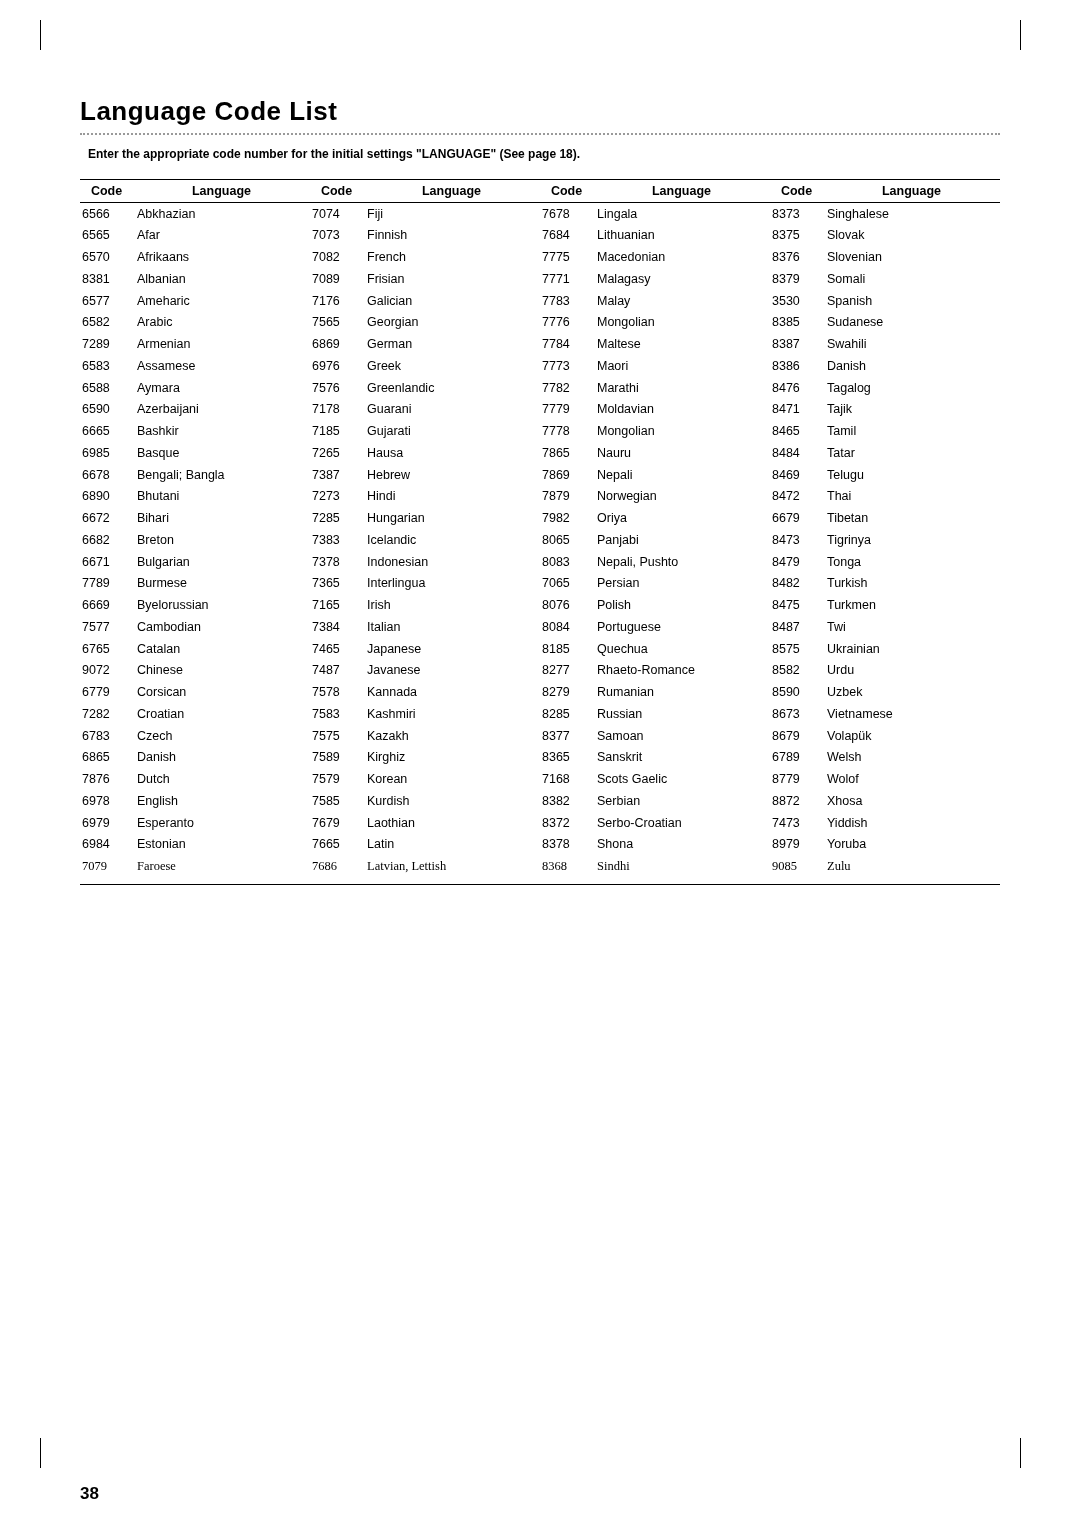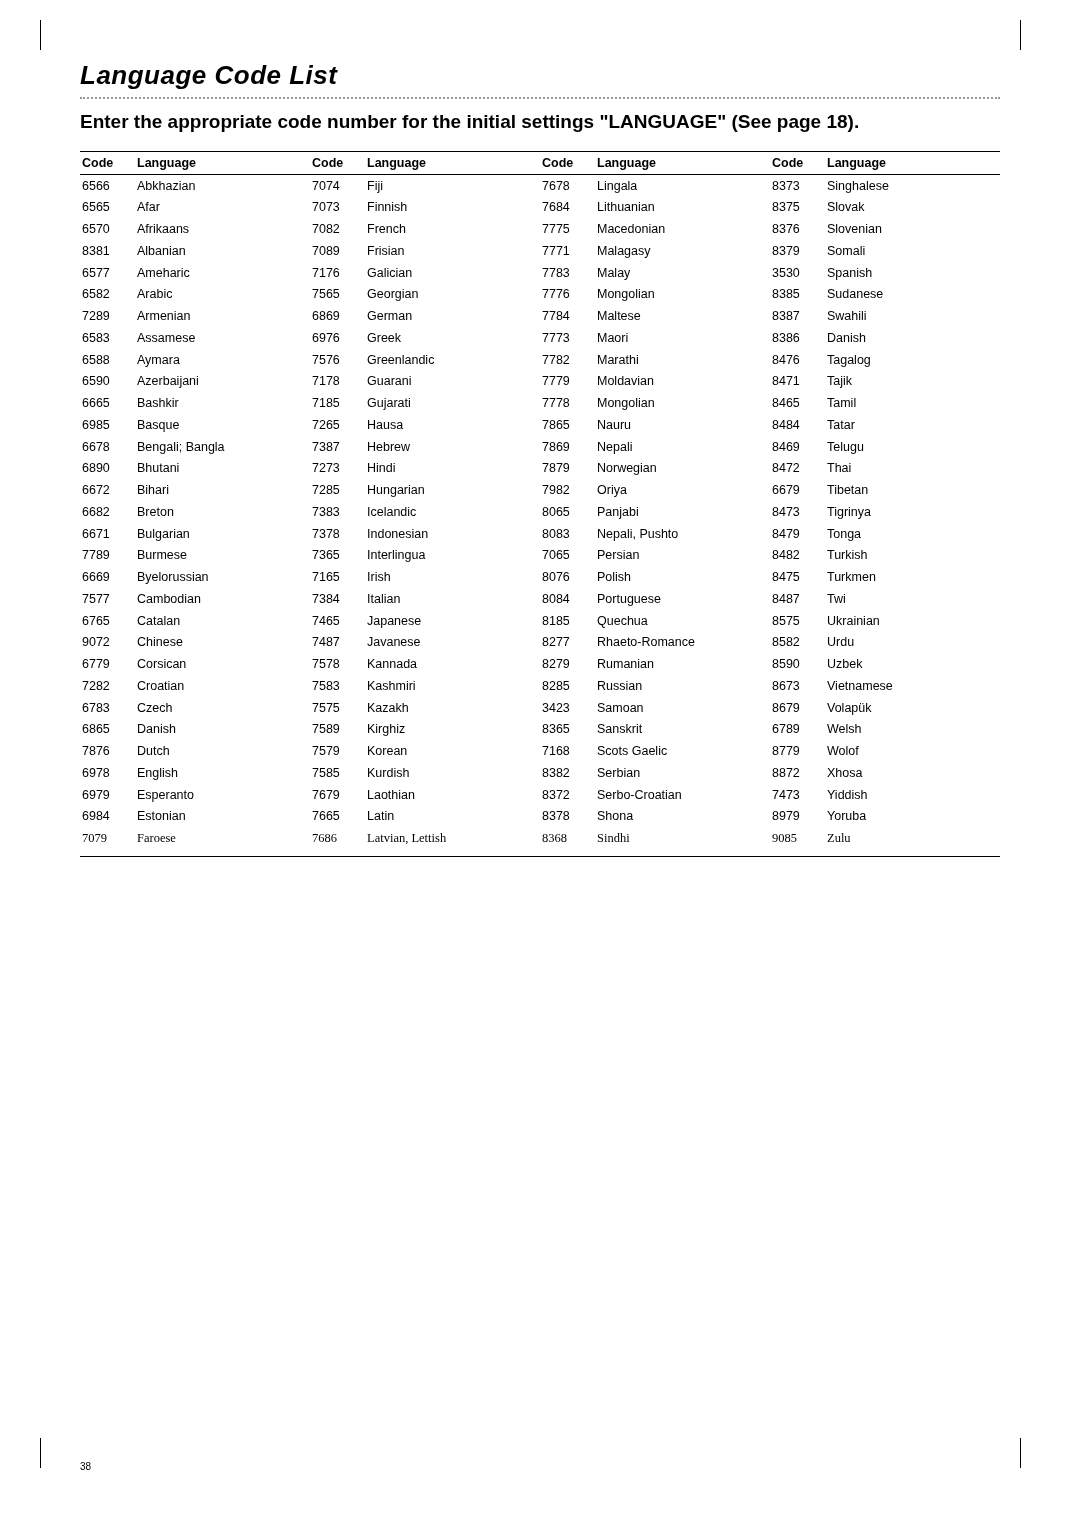--- a/index.html
+++ b/index.html
@@ -23,35 +23,36 @@
       border-style: solid;
     }
     .corner-tl { top: 20px; left: 40px; border-width: 0 0 0 1px; height: 30px; }
     .corner-tr { top: 20px; right: 40px; border-width: 0 0 0 1px; height: 30px; }
     .corner-bl { bottom: 60px; left: 40px; border-width: 0 0 0 1px; height: 30px; }
     .corner-br { bottom: 60px; right: 40px; border-width: 0 0 0 1px; height: 30px; }
 
     .page-title {
       font-size: 26px;
       font-weight: bold;
-      font-style: italic;
       margin-bottom: 6px;
       letter-spacing: 0.5px;
+      margin-top: 36px;
     }
 
     .dotted-line {
       border: none;
       border-top: 2px dotted #999;
       margin-bottom: 12px;
     }
 
     .subtitle {
-      font-size: 19px;
+      font-size: 12px;
       font-weight: bold;
       margin-bottom: 18px;
+      margin-left: 8px;
     }
 
     .col-code { width: 55px; }
 
     .table-wrapper {
       display: grid;
       grid-template-columns: 1fr 1fr 1fr 1fr;
       gap: 0;
     }
 
@@ -60,45 +61,45 @@
       border-collapse: collapse;
       font-size: 12.5px;
     }
 
     .sub-table thead tr {
       border-top: 1.5px solid #000;
       border-bottom: 1.5px solid #000;
     }
     .sub-table thead th {
       font-weight: bold;
-      text-align: left;
+      text-align: center;
       padding: 4px 4px 4px 2px;
     }
     .sub-table tbody tr:last-child td {
       padding-bottom: 4px;
       font-family: Liberation Serif, serif;
     }
     .sub-table tbody td {
       padding: 1.5px 4px 1.5px 2px;
       vertical-align: top;
       line-height: 1.5;
     }
     .sub-table tfoot tr {
       border-bottom: 1.5px solid #000;
     }
     .sub-table tfoot td {
       padding: 2px;
     }
 
     .page-number {
       position: absolute;
-      bottom: 56px;
+      bottom: 24px;
       left: 80px;
-      font-size: 10px;
-      font-weight: normal;
+      font-size: 17px;
+      font-weight: bold;
     }
   </style>
 </head>
 <body>
 
 <div class="corner-mark corner-tl"></div>
 <div class="corner-mark corner-tr"></div>
 <div class="corner-mark corner-bl"></div>
 <div class="corner-mark corner-br"></div>
 
@@ -483,21 +484,21 @@
         </tr>
         <tr>
           <td class="col-code">8279</td>
           <td>Rumanian</td>
         </tr>
         <tr>
           <td class="col-code">8285</td>
           <td>Russian</td>
         </tr>
         <tr>
-          <td class="col-code">3423</td>
+          <td class="col-code">8377</td>
           <td>Samoan</td>
         </tr>
         <tr>
           <td class="col-code">8365</td>
           <td>Sanskrit</td>
         </tr>
         <tr>
           <td class="col-code">7168</td>
           <td>Scots Gaelic</td>
         </tr>

